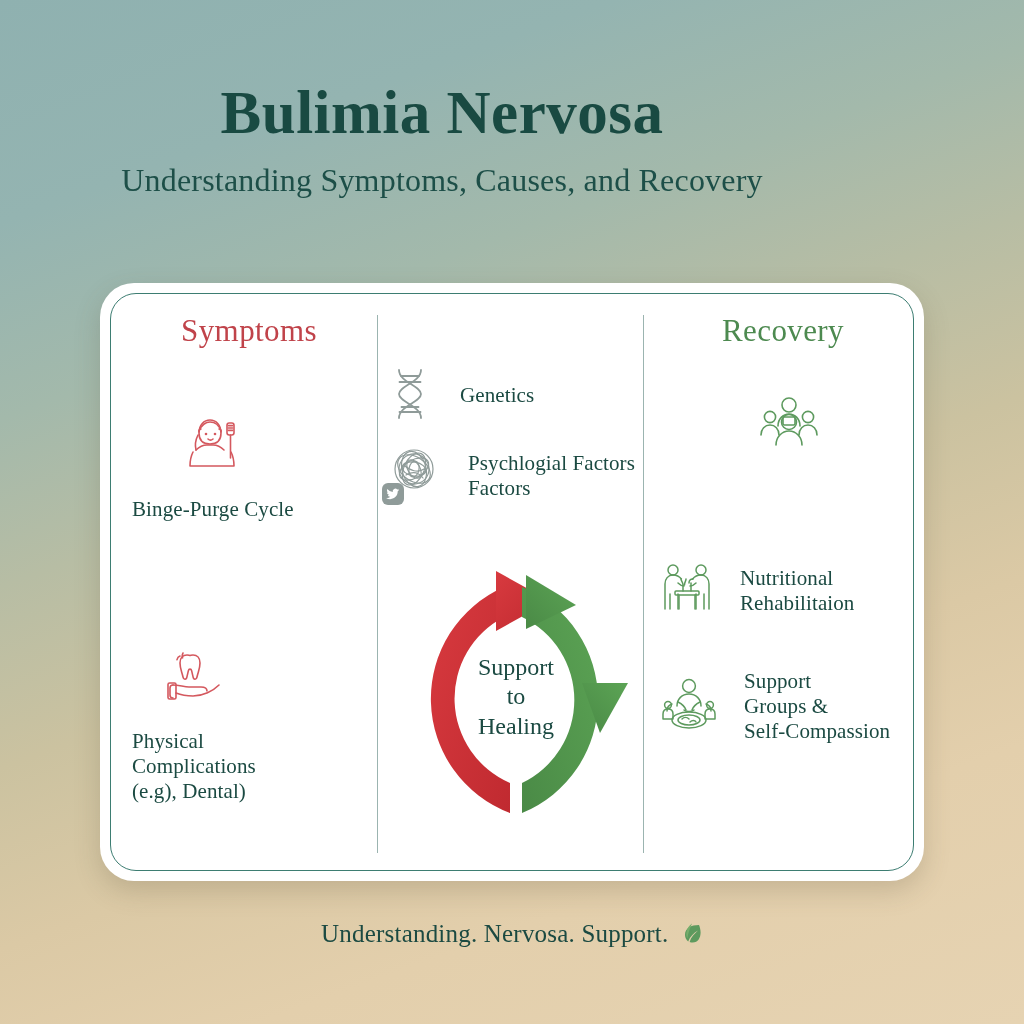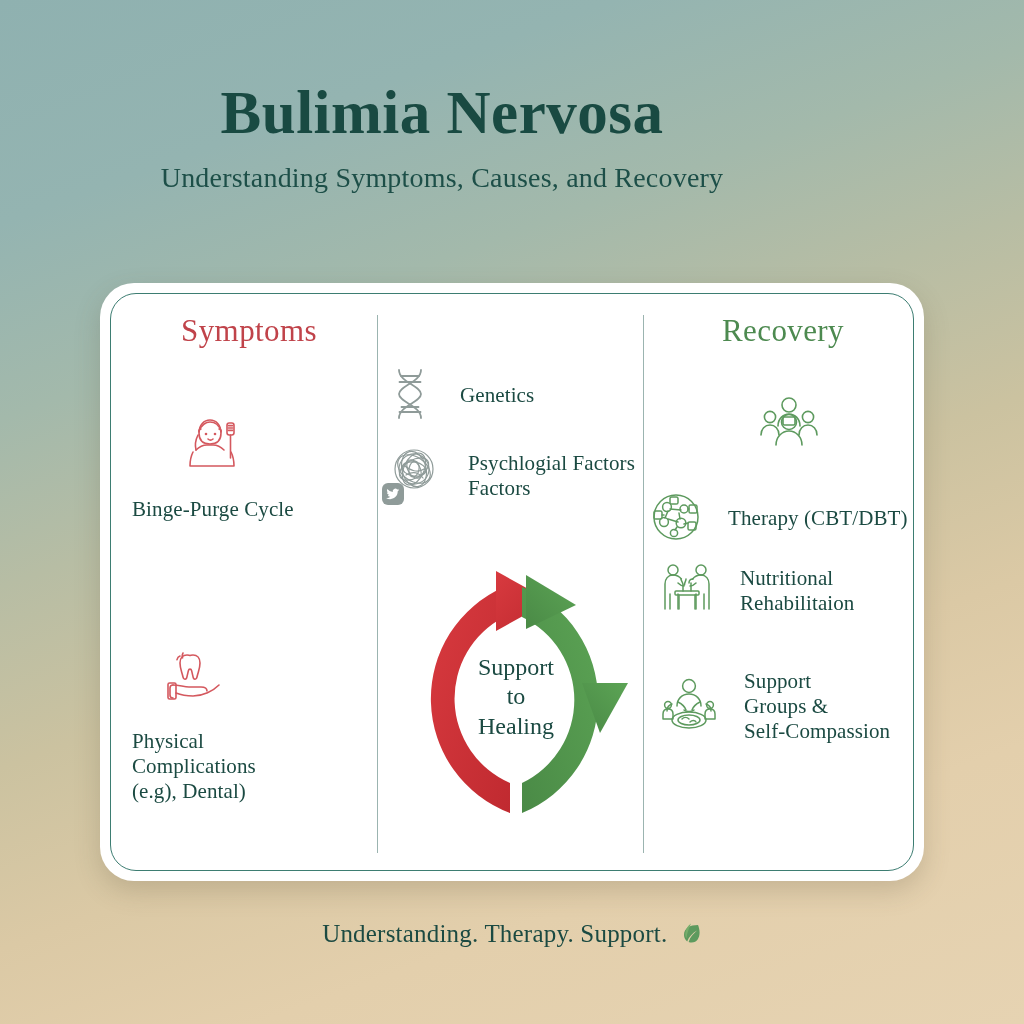--- a/index.html
+++ b/index.html
@@ -45,21 +45,21 @@
     padding-top: 80px;
     font-size: 61px;
     font-weight: 700;
     letter-spacing: 0.5px;
     color: #194a42;
     line-height: 1.08;
   }
   .subtitle {
     margin: 0;
     padding-top: 16px;
-    font-size: 28px;
+    font-size: 32px;
     font-weight: 400;
     color: #1d4f48;
     letter-spacing: 0.2px;
   }
 
   
   .card {
     position: absolute;
     left: 100px;
     top: 283px;
@@ -342,38 +342,20 @@
               <path d="M5 42c0-6 4-10 9-10s9 4 9 10"></path>
               <circle cx="52" cy="24" r="5.6"></circle>
               <path d="M43 42c0-6 4-10 9-10s9 4 9 10"></path>
               <circle cx="33" cy="29" r="7.5"></circle>
               <path d="M20 52c0-8 6-14 13-14s13 6 13 14"></path>
             </svg>
           </span>
           <span class="label"></span>
         </div>
 
-        <div class="item rec-1">
-          <span class="icon">
-            <svg width="56" height="56" viewBox="0 0 56 56" fill="none" stroke="#5d9a5e" stroke-width="1.5" stroke-linecap="round" stroke-linejoin="round">
-              <circle cx="28" cy="28" r="22"></circle>
-              <circle cx="19" cy="18" r="4.4"></circle>
-              <circle cx="36" cy="20" r="4"></circle>
-              <circle cx="16" cy="33" r="4.4"></circle>
-              <circle cx="33" cy="34" r="4.8"></circle>
-              <circle cx="26" cy="44" r="3.6"></circle>
-              <rect x="6" y="22" width="8" height="8" rx="1.6"></rect>
-              <rect x="41" y="16" width="8" height="8" rx="1.6"></rect>
-              <rect x="40" y="33" width="8" height="8" rx="1.6"></rect>
-              <rect x="22" y="8" width="8" height="7" rx="1.6"></rect>
-              <path d="M22 20l11 1M20 22l-3 7M20 30l10 3M31 24l1 6M29 38l-2 3M14 26h2M40 20h1M40 34l-4 1"></path>
-            </svg>
-          </span>
-          <span class="label">Therapy (CBT/DBT)</span>
-        </div>
 
         <div class="item rec-2">
           <span class="icon">
             <svg width="58" height="56" viewBox="0 0 58 56" fill="none" stroke="#5d9a5e" stroke-width="1.5" stroke-linecap="round" stroke-linejoin="round">
               <circle cx="15" cy="9" r="5"></circle>
               <circle cx="43" cy="9" r="5"></circle>
               <path d="M15 14c-5 0-8 4-8 9v25"></path>
               <path d="M43 14c5 0 8 4 8 9v25"></path>
               <path d="M15 14c3.5 0 6.5 1.6 8.4 4"></path>
               <path d="M43 14c-3.5 0-6.5 1.6-8.4 4"></path>
@@ -409,21 +391,21 @@
           <span class="label" style="white-space: pre-line;">Support
 Groups &amp;
 Self-Compassion</span>
         </div>
       </div>
 
     </div>
   </div>
 
   <div class="footer">
-    <span>Understanding. Therapy. Support.</span>
+    <span>Understanding. Nervosa. Support.</span>
     <span class="leaf">
       <svg width="24" height="24" viewBox="0 0 24 24" fill="none">
         <path d="M20 4c-8 0-14 3-14 10 0 3 1.5 5.2 3.2 6.4C11 16 14.6 12 19 9.6 15.6 12.6 12 16.4 10.6 21c1 0.4 2 0.6 3 0.6 5.6 0 8-5 8-10C21.6 8.6 20.8 6 20 4z" fill="#5d9a5e"></path>
         <path d="M13 2.6c-3 2-5 5-5.6 8.6-0.4 2.4 0 4.4 1 6C9 13 10.6 8 13 2.6z" fill="#76ad6b"></path>
       </svg>
     </span>
   </div>
 
 </div>
 

